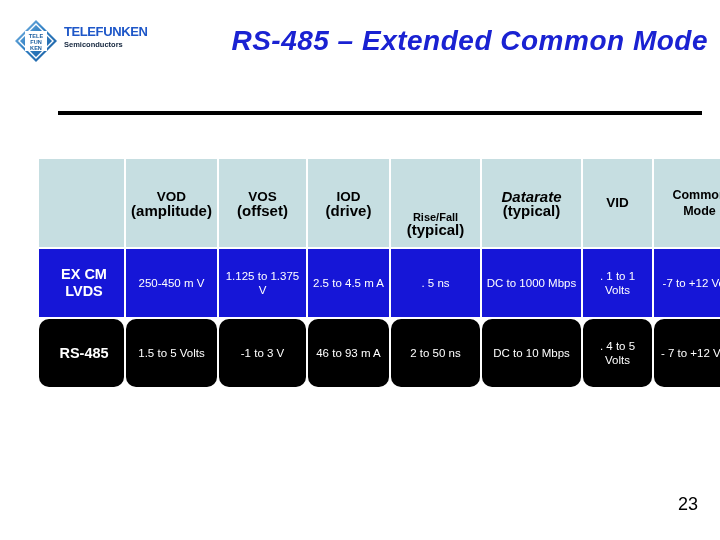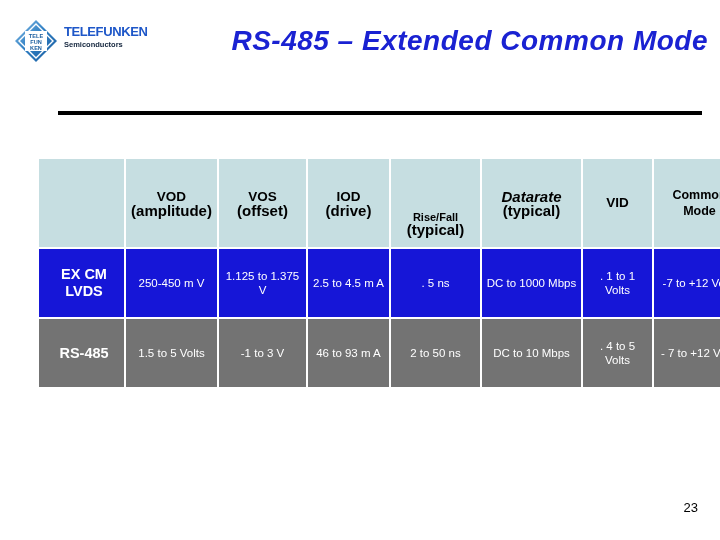--- a/index.html
+++ b/index.html
@@ -114,21 +114,21 @@
     font-family: "Liberation Sans", sans-serif;
     font-weight: bold;
     font-size: 15px;
     line-height: 12px;
   }
   .hdr-spacer {
     background: #c6dee1;
   }
 
   .row-blue td { background: #1616d7; }
-  .row-green td { background: #737373; }
+  .row-green td { background: #000000; border-radius: 10px; }
 
   .data-cell {
     height: 46px;
     color: #ffffff;
     font-family: "Liberation Sans", sans-serif;
     font-size: 11.5px;
     line-height: 14px;
   }
   .row-label {
     text-align: center;
@@ -148,21 +148,21 @@
   .c5 { width: 93px; }
   .c6 { width: 63px; }
   .c7 { width: 85px; }
 
   
   #page-number {
     position: absolute;
     right: 22px;
     bottom: 25px;
     font-family: "Liberation Sans", sans-serif;
-    font-size: 13px;
+    font-size: 18px;
     color: #000000;
   }
 </style>
 </head>
 <body>
 
 <div id="logo-block">
   <svg class="logo-diamond" viewBox="0 0 44 44" width="44" height="44">
     <defs>
       <linearGradient id="dg" x1="0" y1="0" x2="1" y2="1">

